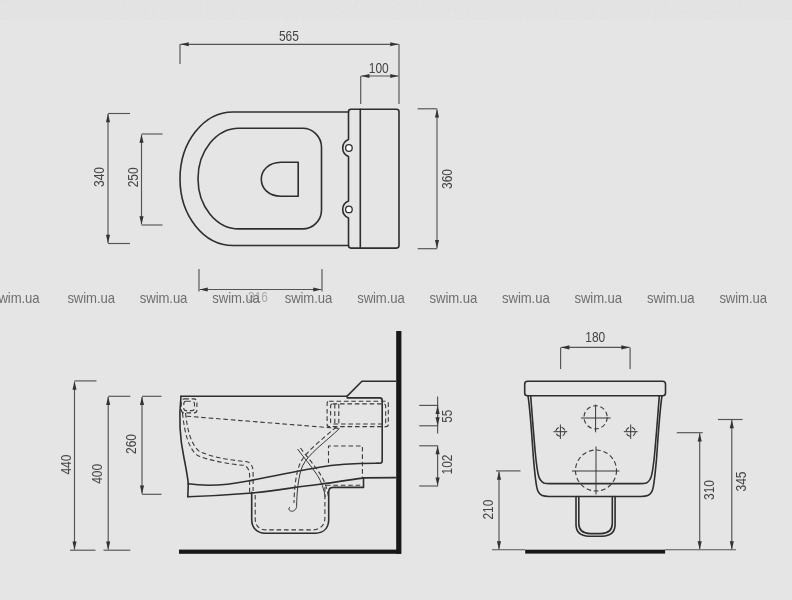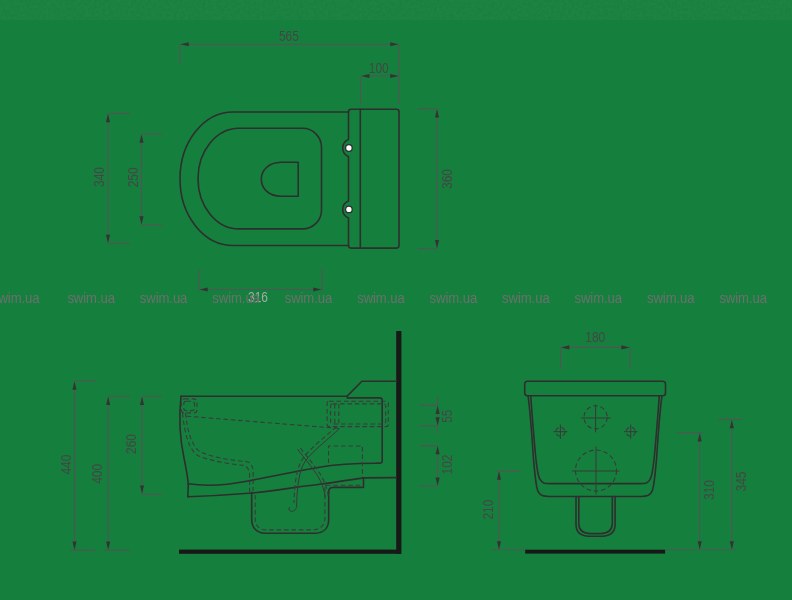--- a/index.html
+++ b/index.html
@@ -1,16 +1,16 @@
 <!DOCTYPE html>
 <html><head>
 <meta charset="utf-8">
 <style>
   html,body{margin:0;padding:0;background:#fff;}
-  #page{position:relative;width:792px;height:600px;background:#15803d;overflow:hidden;font-family:"Liberation Sans",sans-serif;}
+  #page{position:relative;width:792px;height:600px;background:#e5e5e5;overflow:hidden;font-family:"Liberation Sans",sans-serif;}
   svg{position:absolute;left:0;top:0;}
   .ln{stroke:#2e2e2e;stroke-width:1.6;fill:none;stroke-linejoin:round;stroke-linecap:round;}
   .tn{stroke:#383838;stroke-width:1;fill:none;}
   .dsh{stroke:#3a3a3a;stroke-width:1.1;fill:none;stroke-dasharray:4.6 2.8;stroke-linejoin:round;}
   .dim{stroke:#545454;stroke-width:1.15;fill:none;}
   .blk{fill:#181818;stroke:none;}
   text{font-family:"Liberation Sans",sans-serif;font-size:14.5px;fill:#454545;opacity:.999;}
   .wm{font-size:14.5px;fill:#6e6e6e;letter-spacing:-0.1px;}
   .lt{fill:#a9a9a9;}
 </style>

